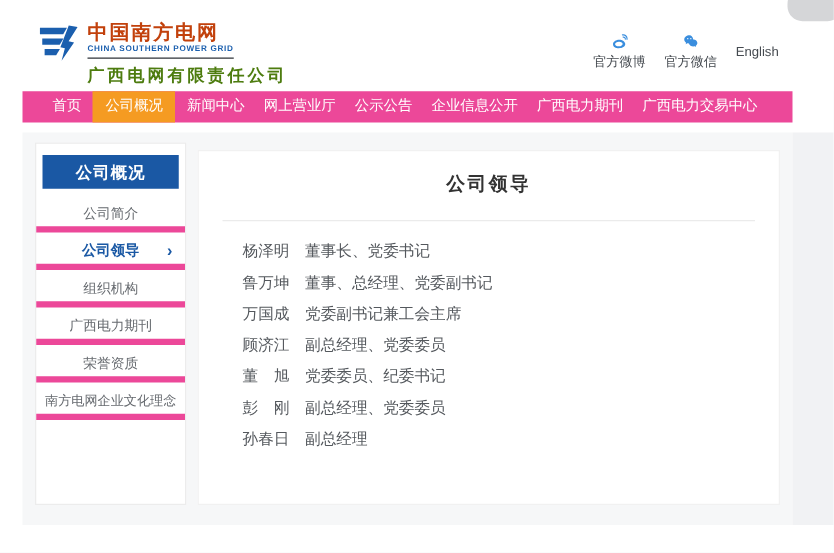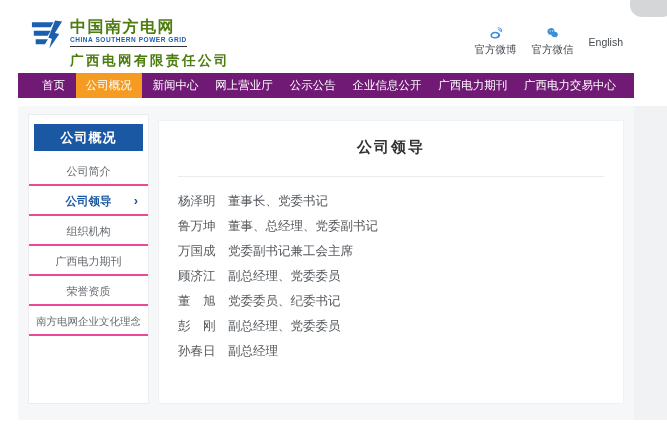--- a/index.html
+++ b/index.html
@@ -11,66 +11,66 @@
   }
   
   .corner-tab { position:absolute; top:-9px; right:-7px; width:44px; height:26px;
     background:#d5d6d8; border-radius:12px; z-index:6; }
 
   
   .header { position:absolute; left:0; top:0; width:667px; height:73px; background:#fff; }
   .logo-block { position:absolute; left:31px; top:18px; display:flex; align-items:flex-start; }
   .logo-mark { width:32px; height:29px; margin-top:2px; }
   .logo-text { margin-left:7px; border-bottom:1.5px solid #2f3338; padding-bottom:2px; }
-  .brand-cn { font-size:16px; font-weight:bold; color:#4d7c0f; letter-spacing:1.5px; line-height:18px; }
+  .brand-cn { font-size:16px; font-weight:bold; color:#c2410c; letter-spacing:1.5px; line-height:18px; }
   .brand-en { font-size:6.5px; color:#1b5fae; letter-spacing:0.55px; line-height:8px; font-weight:bold; }
   .subsidiary { position:absolute; left:70px; top:52px; font-size:13.5px; font-weight:bold;
     color:#4d7c0f; letter-spacing:2.5px; }
 
   .quick-links { position:absolute; top:26px; right:44px; display:flex; align-items:center;
     gap:15px; font-size:10.5px; color:#454a50; }
   .quick-link { display:flex; align-items:center; gap:3px; cursor:pointer;flex-direction:column; }
   .quick-link svg { width:14px; height:14px; }
   .lang-link { cursor:pointer; color:#454a50; }
 
   
   .navbar { position:absolute; left:18px; top:73px; width:616px; height:25px;
-    background:#701a75; display:flex; justify-content:space-between; align-items:stretch;
-    padding:0 12px 0 18px; }
+    background:#ec4899; display:flex; justify-content:space-between; align-items:stretch;
+    padding:0 22px 0 18px; }
   .nav-item { font-size:11.5px; color:#ffffff; line-height:25px; padding:0 6px;
     white-space:nowrap; cursor:pointer; }
   .nav-item.active { background:#f59b22; padding:0 10px; }
 
   
   .content-backdrop { position:absolute; left:18px; top:106px; width:616px; height:314px;
     background:#f6f7f8; }
   .right-gutter { position:absolute; left:634px; top:106px; width:33px; height:314px;
     background:#f1f2f4; }
 
   
   .sidebar { position:absolute; left:28px; top:114px; width:121px; height:290px;
     background:#ffffff; border:1px solid #ececec; }
   .sidebar-header { margin:9px 5px 0 5px; height:27px; background:#1a58a4; color:#fff;
     text-align:center; line-height:27px; font-size:13px; font-weight:bold; letter-spacing:1px; }
   .sidebar-list { margin-top:5px; }
   .sidebar-item { position:relative; height:30px; line-height:30px; text-align:center;
-    font-size:11px; color:#666a6f; border-bottom:2px solid #ec4899; cursor:pointer;
+    font-size:11px; color:#666a6f; border-bottom:5px solid #ec4899; cursor:pointer;
     white-space:nowrap; }
   .sidebar-item.active { color:#1a58a4; font-weight:bold; font-size:11.5px; }
   .sidebar-item .arrow { position:absolute; right:10px; top:0; font-size:13px; color:#1a58a4; }
   .sidebar-item.long { font-size:10.5px; letter-spacing:0; }
 
   
   .main-panel { position:absolute; left:158px; top:120px; width:466px; height:284px;
     background:#ffffff; border:1px solid #f1f1f1; }
   .main-title { margin-top:17px; text-align:center; font-size:15px; color:#333;
     font-weight:600; letter-spacing:2px; }
   .title-divider { height:1px; background:#ebebeb; margin:19px 19px 0 19px; }
   .leader-list { margin:12px 0 0 19px; }
-  .leader-row { display:flex; line-height:25px; font-size:12.5px; color:#54585d; }
+  .leader-row { display:flex; line-height:25px; font-size:12.5px; color:#54585d;margin-left:16px; }
   .leader-name { width:50px; white-space:pre; }
   .leader-title { flex:1; }
 </style>
 </head>
 <body>
 
 <div class="corner-tab"></div>
 
 <div class="header">
   <div class="logo-block">

